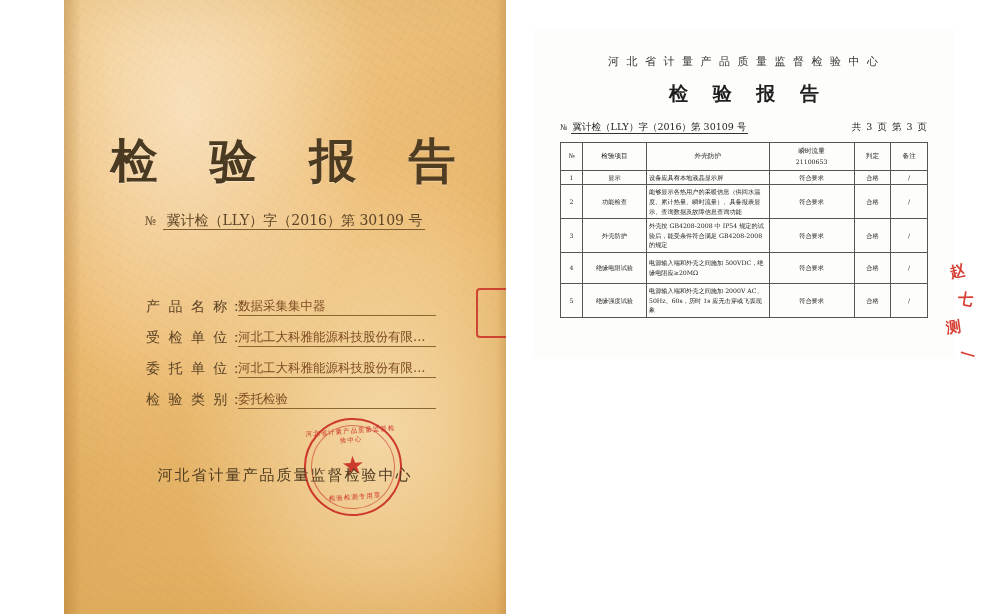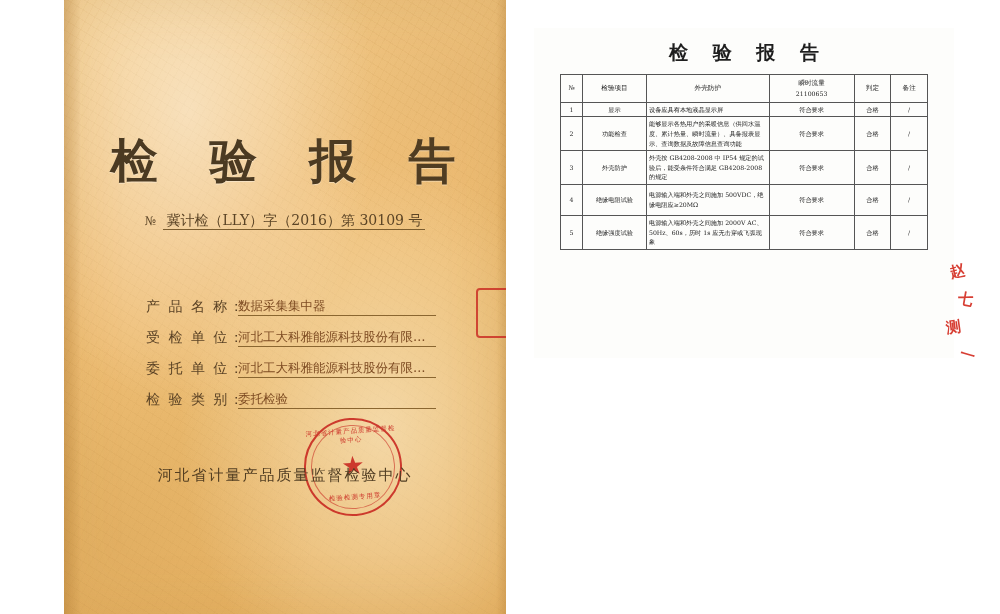--- a/index.html
+++ b/index.html
@@ -331,22 +331,30 @@
       <div class="stamp-star">★</div>
       <div class="stamp-bottom">检验检测专用章</div>
     </div>
 
     <div class="cover-footer">河北省计量产品质量监督检验中心</div>
 
     <div class="side-stamp"></div>
   </div>
 
   <div class="page">
+    <div class="page-header">河 北 省 计 量 产 品 质 量 监 督 检 验 中 心</div>
     <div class="page-title">检 验 报 告</div>
 
+    <div class="page-meta">
+      <div class="meta-left">
+        <span class="meta-no">№</span>
+        <span class="meta-val">冀计检（LLY）字（2016）第 30109 号</span>
+      </div>
+      <div class="meta-right">共 3 页  第 3 页</div>
+    </div>
 
     <table class="report">
       <thead>
         <tr>
           <th class="col-no">№</th>
           <th class="col-item">检验项目</th>
           <th class="col-req">外壳防护</th>
           <th class="col-res">
             <span>瞬时流量</span>
             <span class="res-head-sample">21100653</span>

